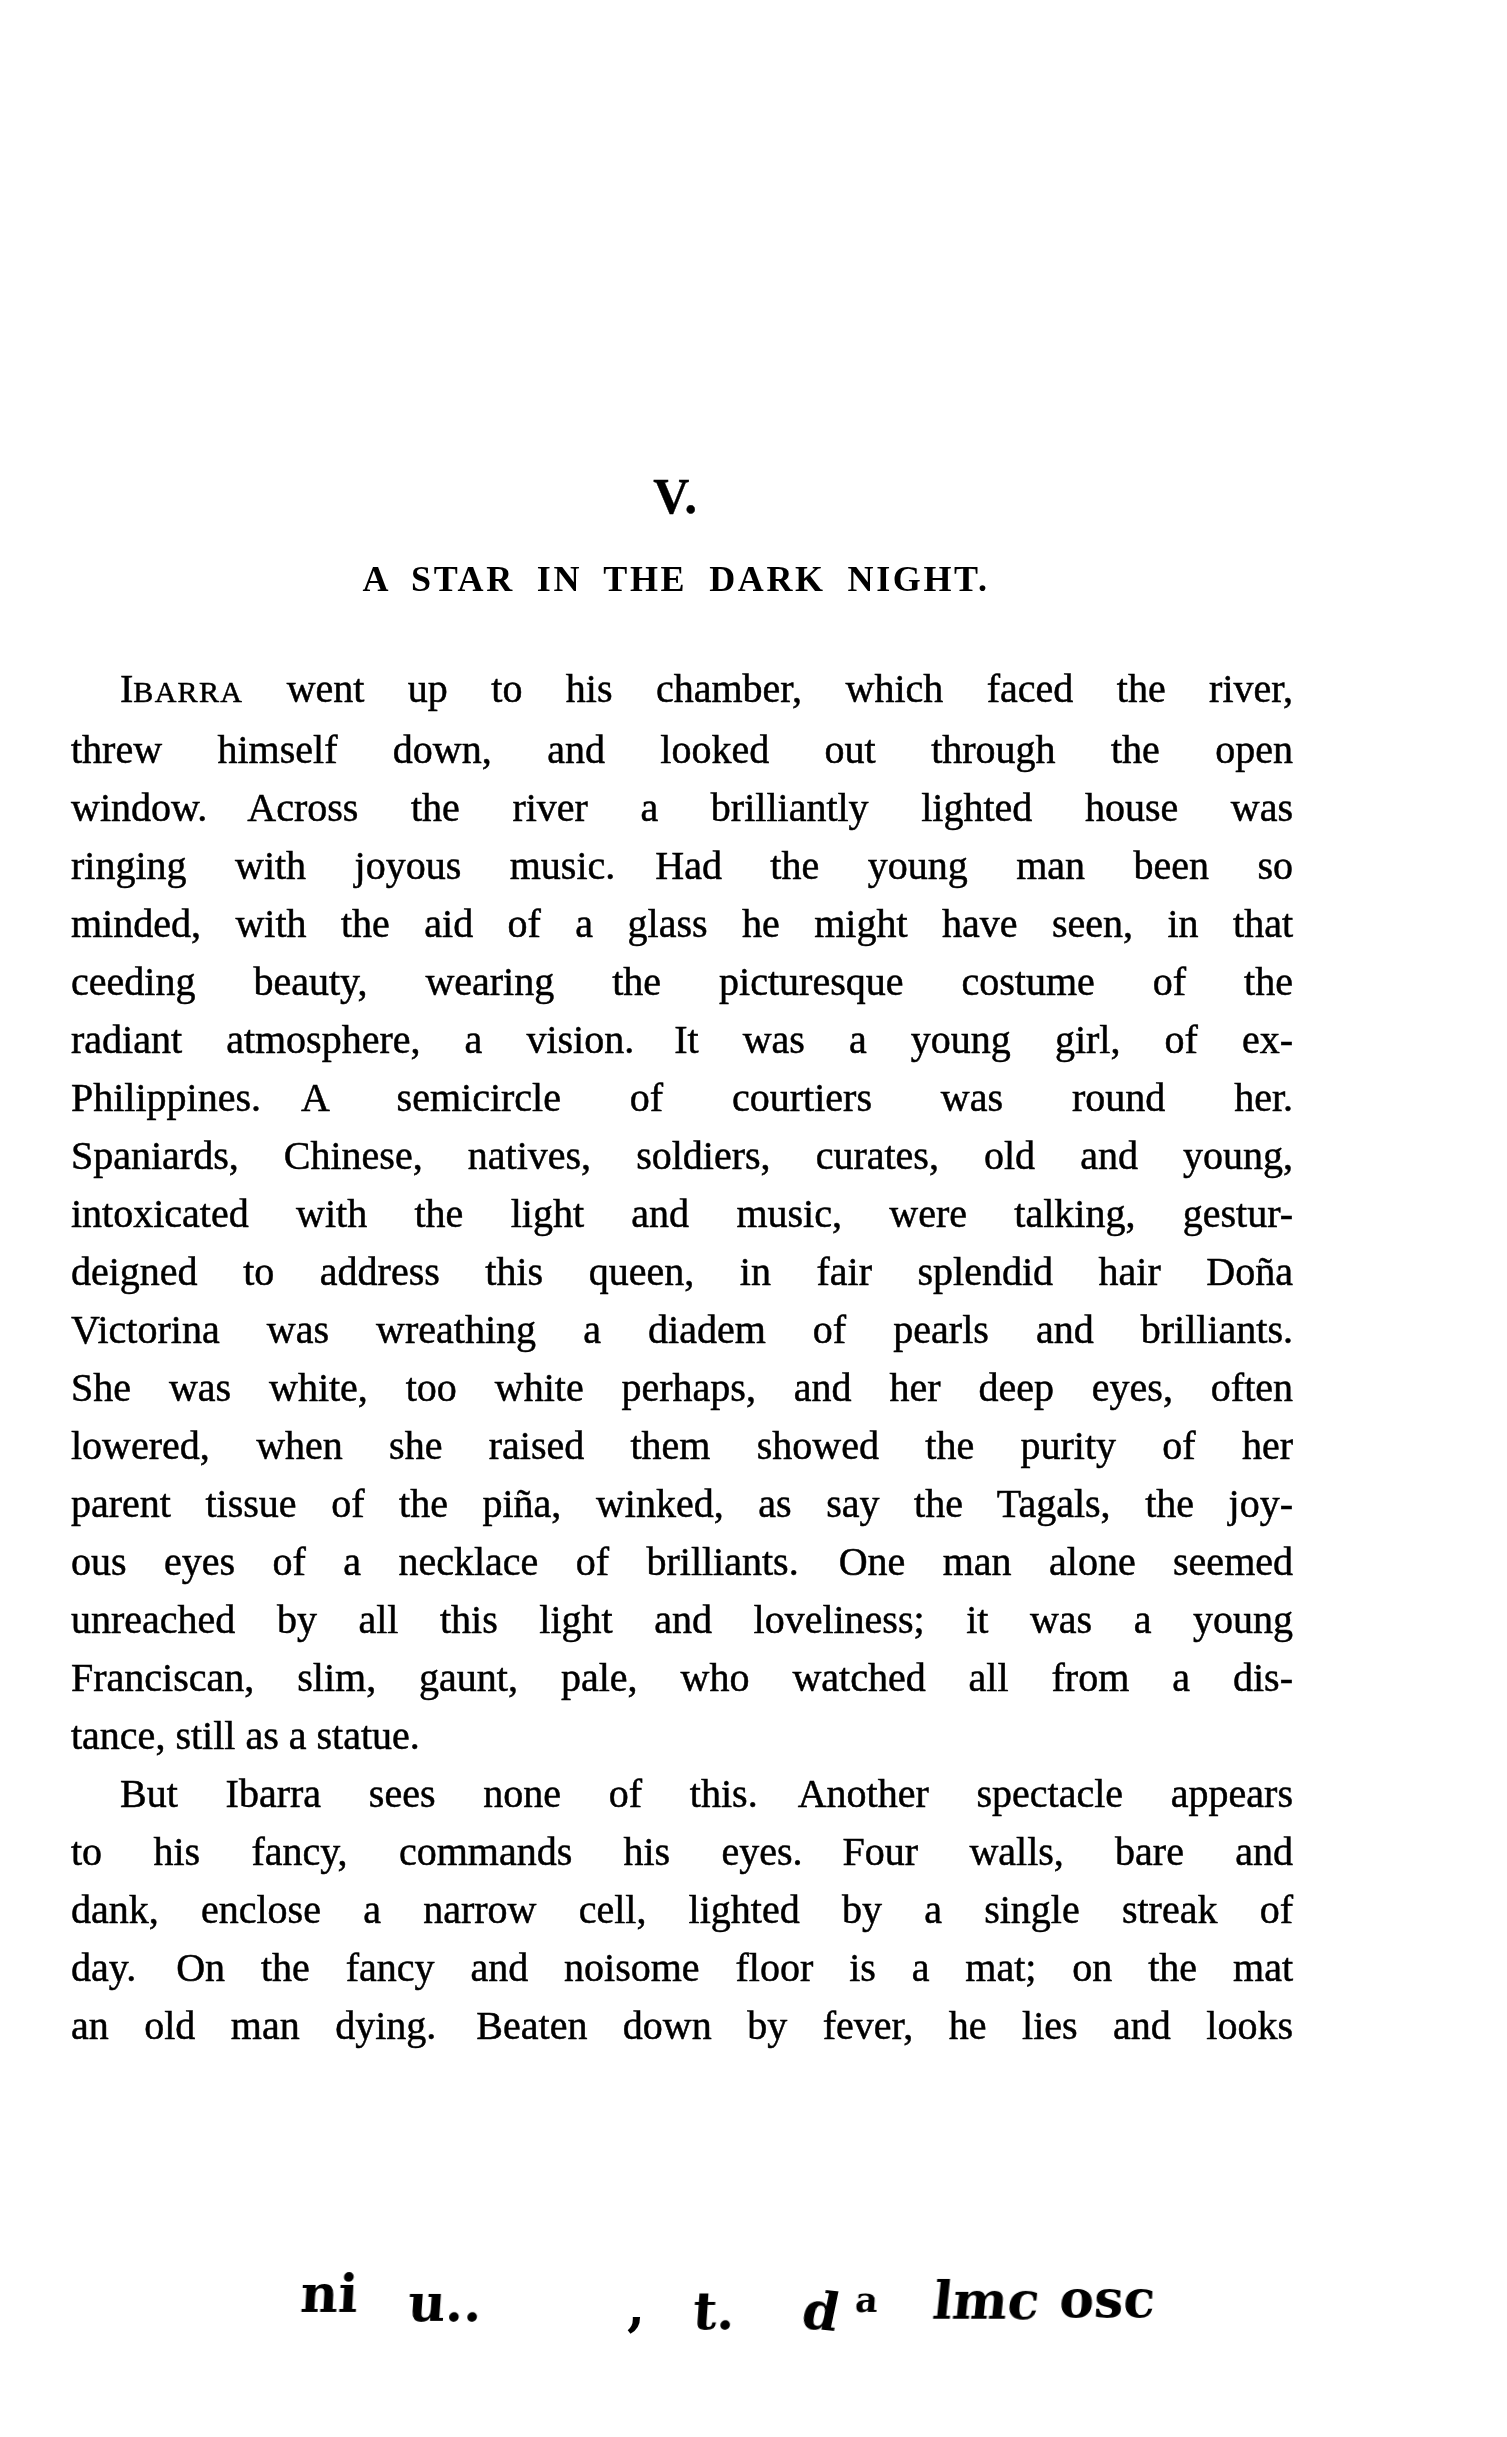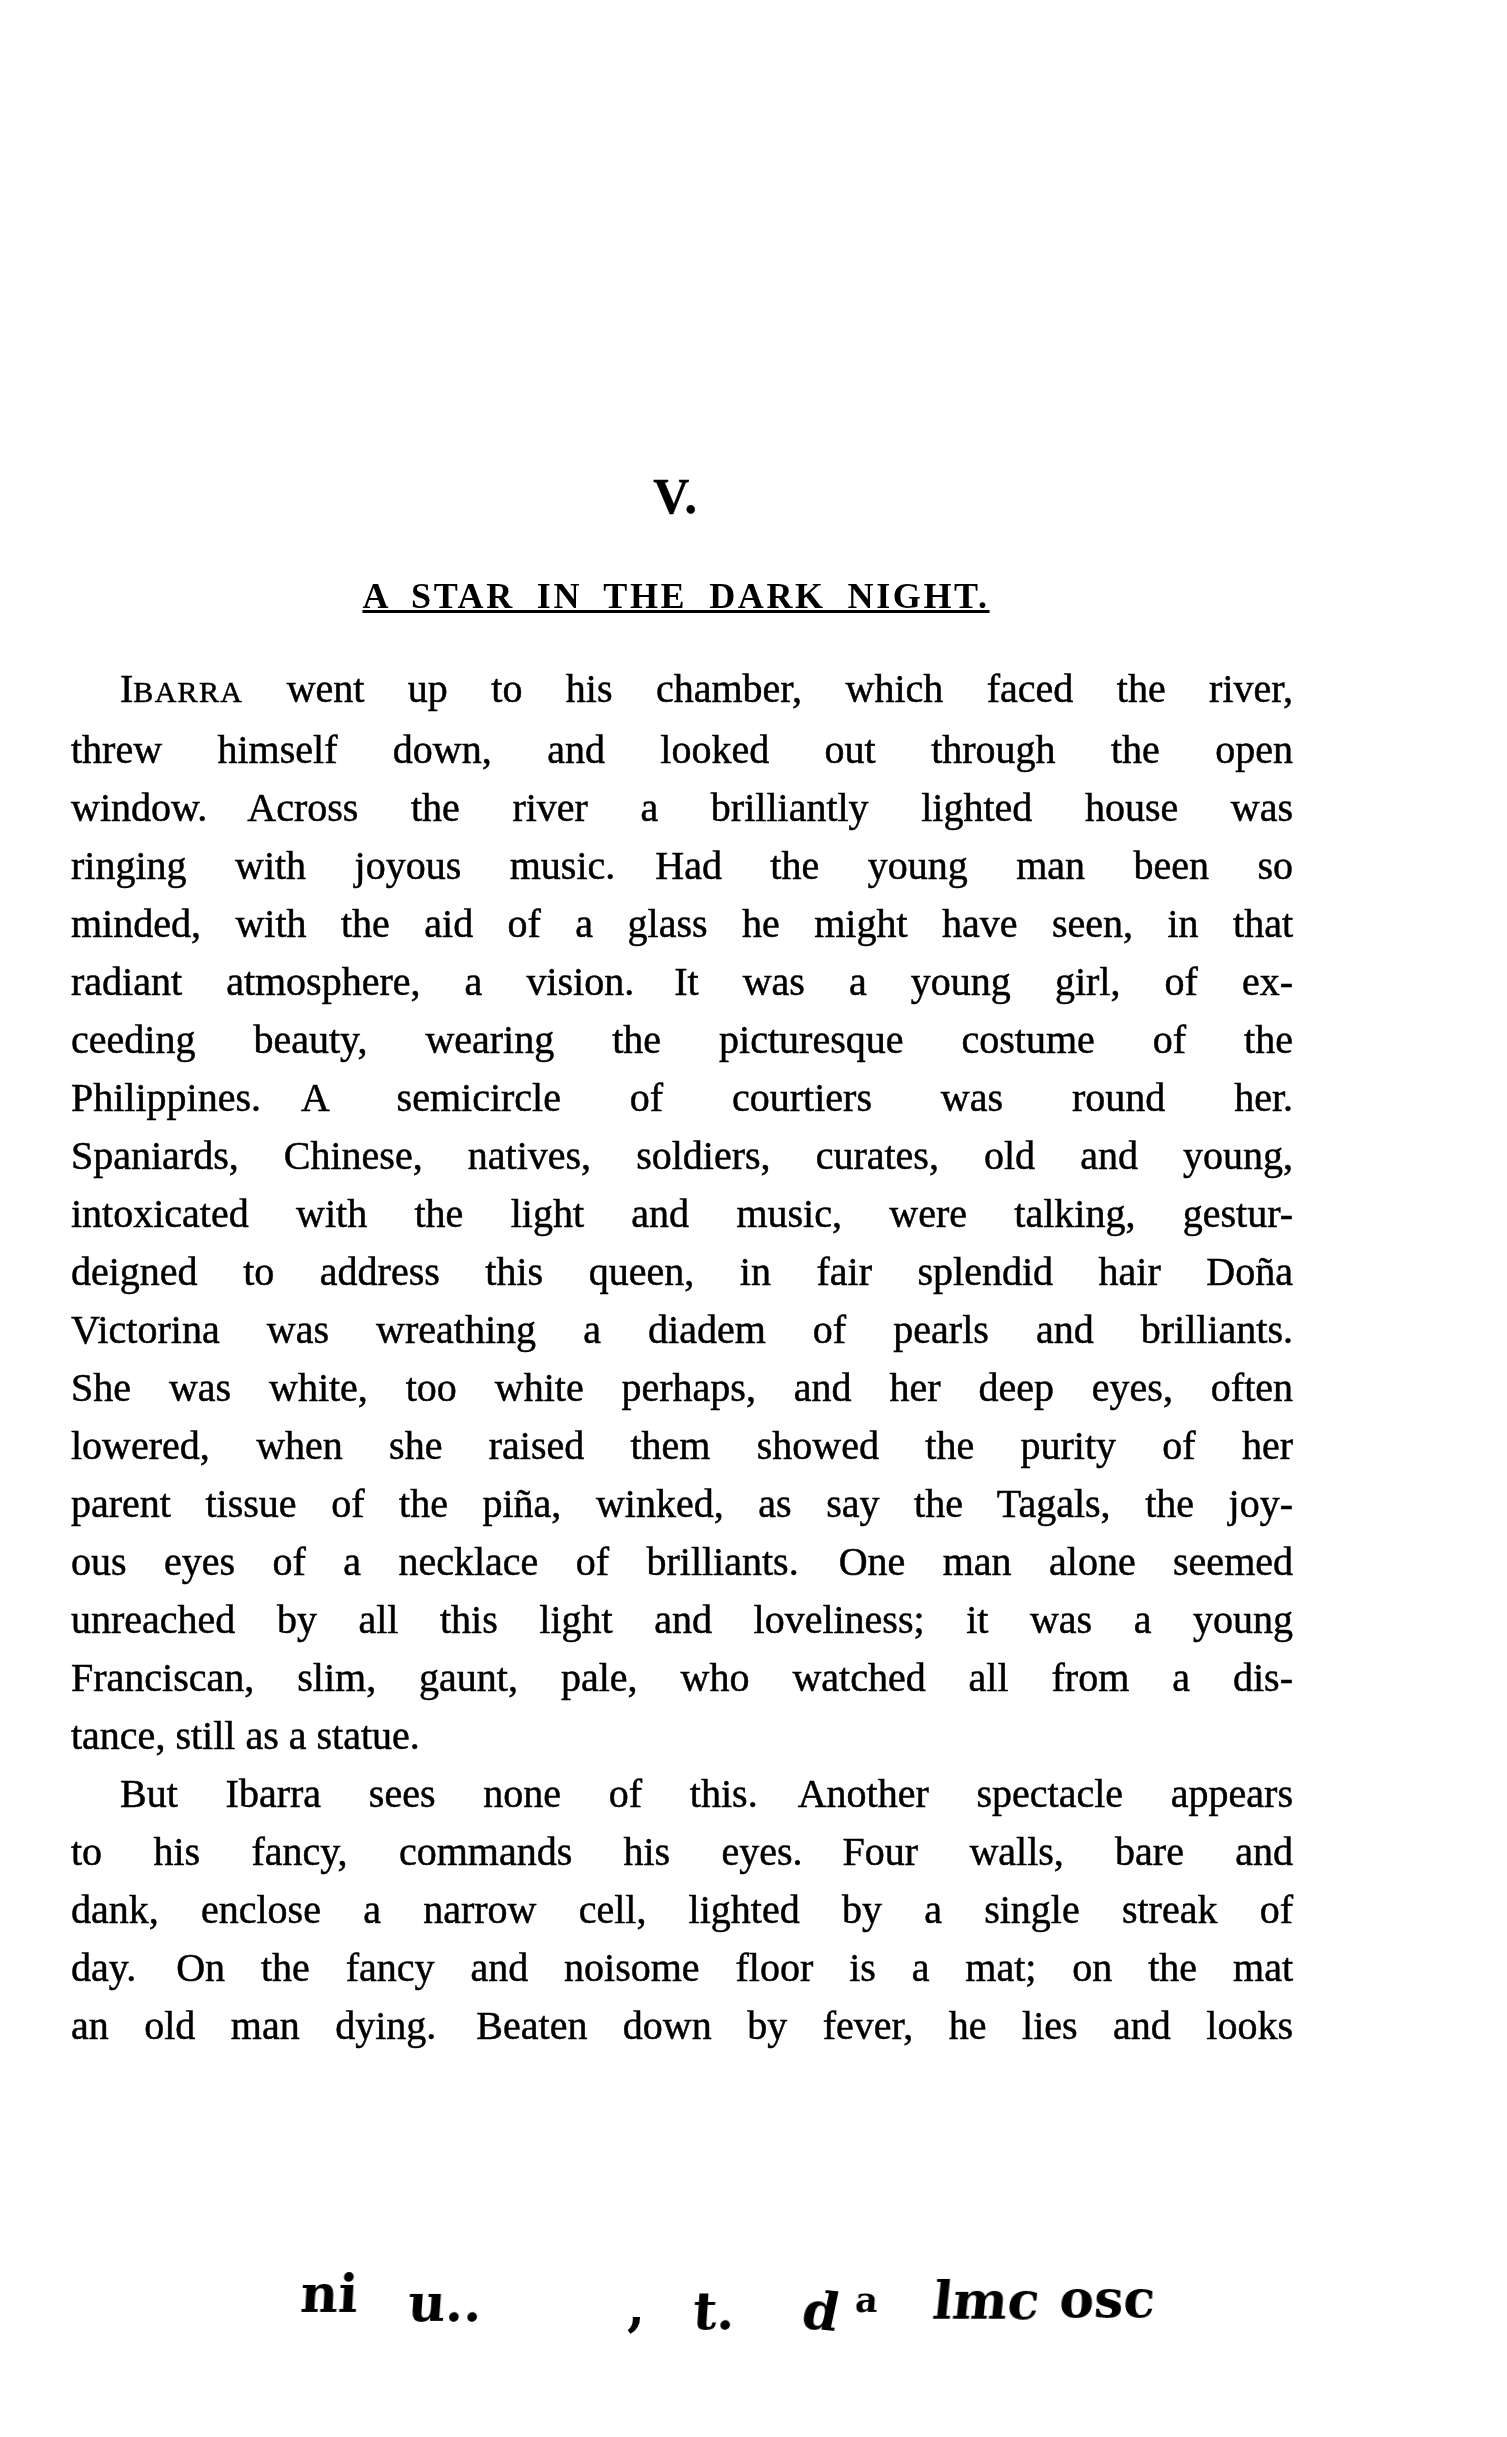--- a/index.html
+++ b/index.html
@@ -23,28 +23,27 @@
     width: 1222px;
     text-align: center;
     font-size: 50px;
     font-weight: bold;
     letter-spacing: 1.7px;
     -webkit-text-stroke: 0.4px #000;
   }
   .chapter-title {
     position: absolute;
     left: 65px;
-    top: 575px;
+    top: 558px;
     width: 1222px;
     text-align: center;
     font-size: 36px;
     font-weight: bold;
     letter-spacing: 2.6px;
     word-spacing: 10.4px;
-    text-decoration: underline;
   }
   .body-text {
     position: absolute;
     left: 71px;
     top: 660px;
     width: 1222px;
     font-size: 40px;
     line-height: 58px;
     -webkit-text-stroke: 0.5px #000;
   }
@@ -91,22 +90,22 @@
   <div class="chapter-number">V.</div>
 
   <div class="chapter-title">A STAR IN THE DARK NIGHT.</div>
 
   <div class="body-text">
       <div class="line indent"><span><span class="sc-first">I</span><span class="sc-rest">BARRA</span></span> went up to his chamber, which faced the river,</div>
       <div class="line">threw himself down, and looked out through the open</div>
       <div class="line">window. Across the river a brilliantly lighted house was</div>
       <div class="line">ringing with joyous music. Had the young man been so</div>
       <div class="line">minded, with the aid of a glass he might have seen, in that</div>
+      <div class="line">ceeding beauty, wearing the picturesque costume of the</div>
       <div class="line">radiant atmosphere, a vision. It was a young girl, of ex-</div>
-      <div class="line">ceeding beauty, wearing the picturesque costume of the</div>
       <div class="line">Philippines. A semicircle of courtiers was round her.</div>
       <div class="line">Spaniards, Chinese, natives, soldiers, curates, old and young,</div>
       <div class="line">intoxicated with the light and music, were talking, gestur-</div>
       <div class="line">deigned to address this queen, in fair splendid hair Doña</div>
       <div class="line">Victorina was wreathing a diadem of pearls and brilliants.</div>
       <div class="line">She was white, too white perhaps, and her deep eyes, often</div>
       <div class="line">lowered, when she raised them showed the purity of her</div>
       <div class="line">parent tissue of the piña, winked, as say the Tagals, the joy-</div>
       <div class="line">ous eyes of a necklace of brilliants. One man alone seemed</div>
       <div class="line">unreached by all this light and loveliness; it was a young</div>

